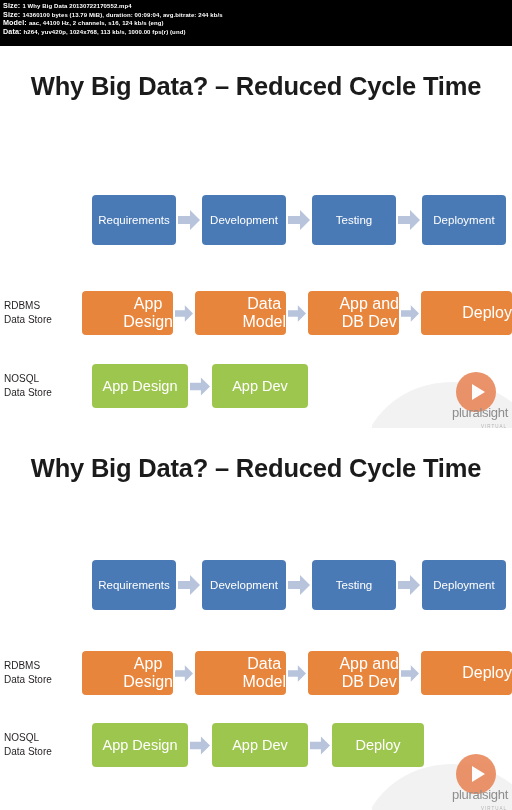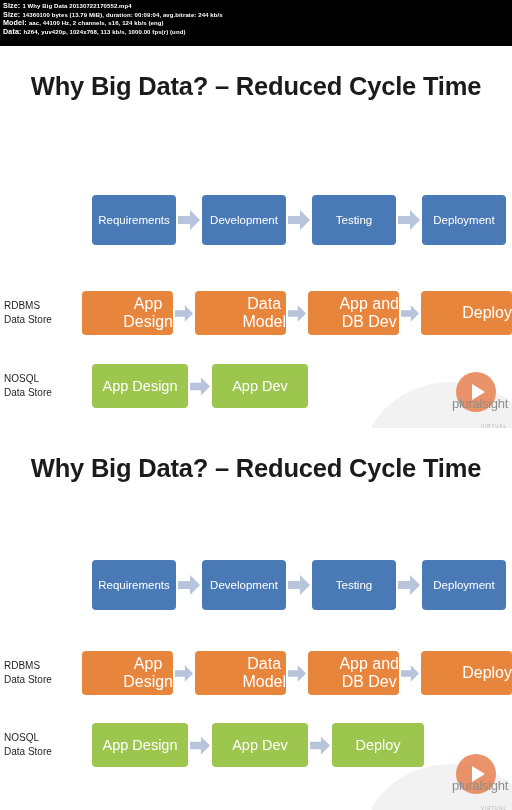--- a/index.html
+++ b/index.html
@@ -93,21 +93,21 @@
     display: flex; align-items: center; justify-content: center;
   }
   .play-btn .tri {
     width: 0; height: 0;
     border-left: 13px solid #ffffff;
     border-top: 8px solid transparent;
     border-bottom: 8px solid transparent;
     margin-left: 4px;
   }
   .ps-logo {
-    position: absolute; right: 4px; bottom: 17px;
+    position: absolute; right: 4px; bottom: 8px;
     font-size: 13px; color: #8d8d8d; letter-spacing: -0.3px;
   }
   .ps-sub {
     position: absolute; right: 5px; bottom: -1px;
     font-size: 4.5px; color: #b4b4b4; letter-spacing: 1px;
   }
 </style>
 </head>
 <body>
 

